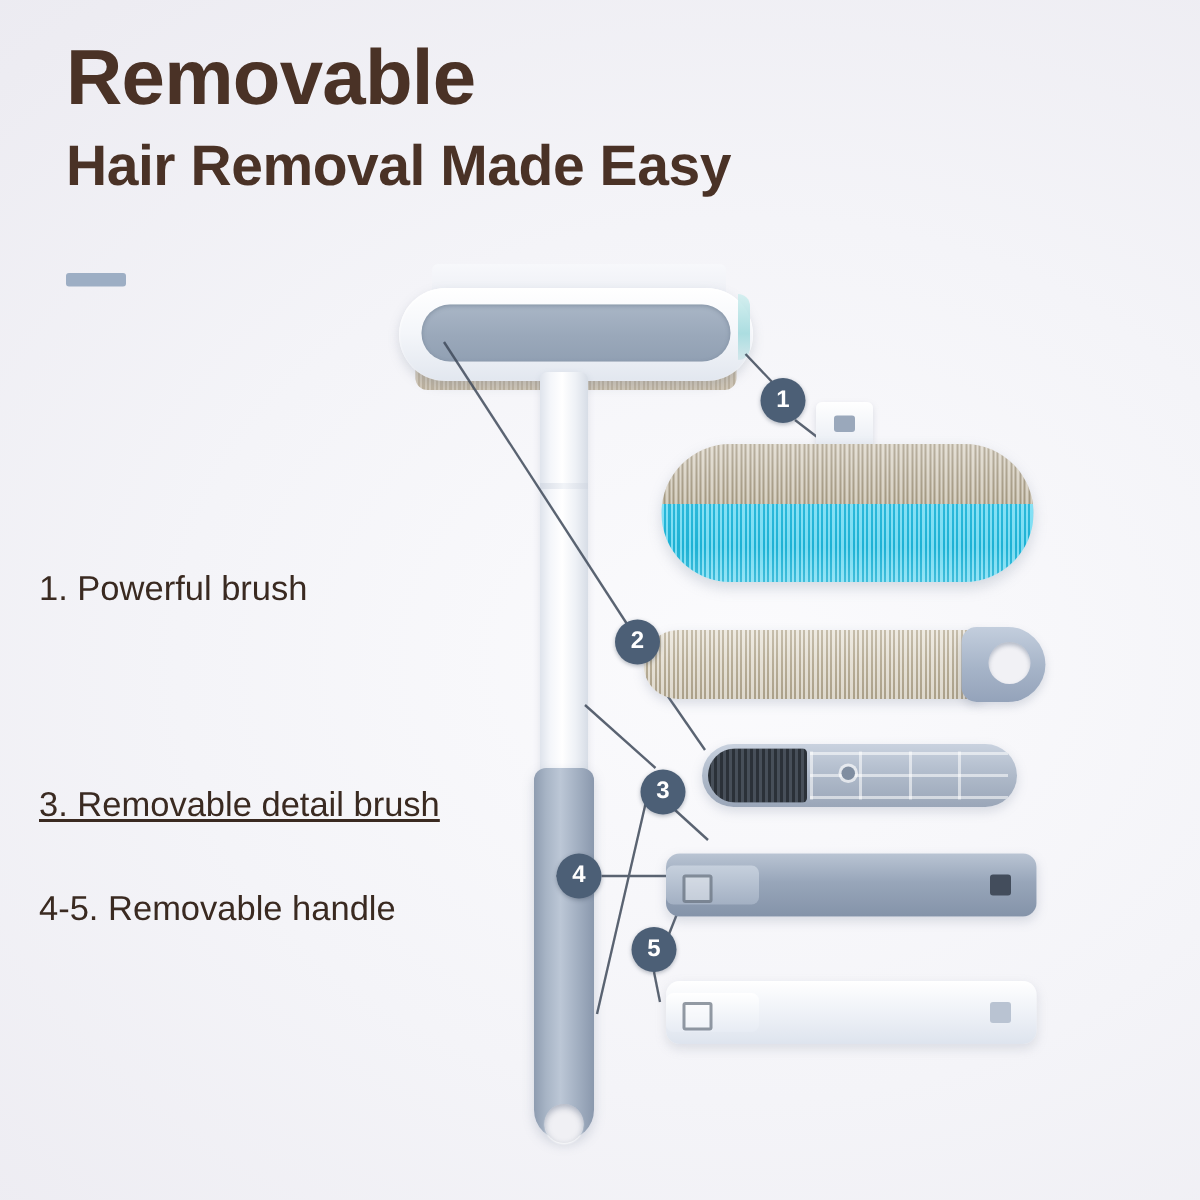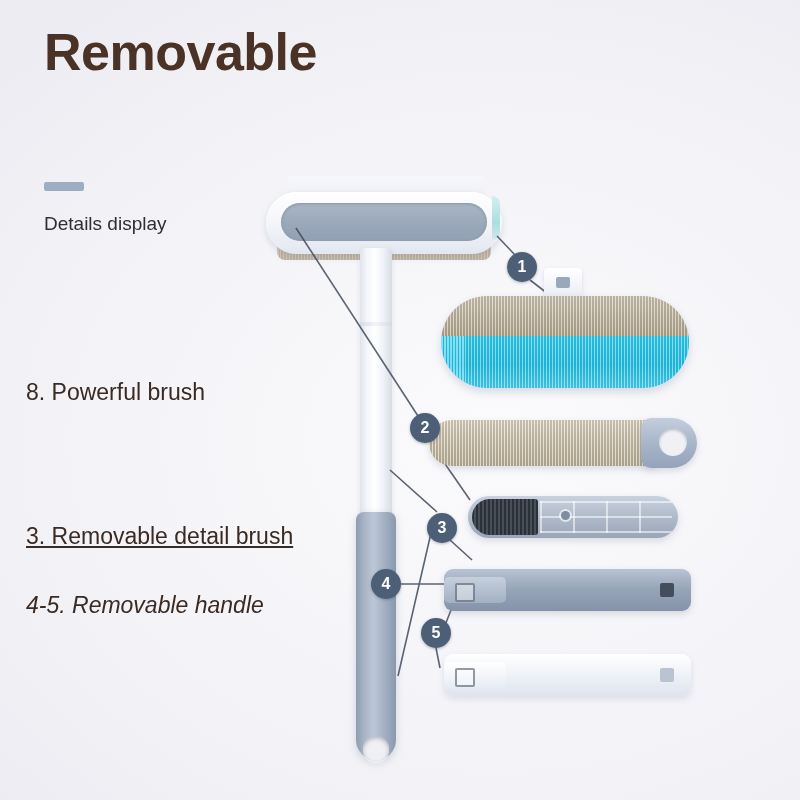--- a/index.html
+++ b/index.html
@@ -64,21 +64,21 @@
   .feature {
     position: absolute;
     left: 26px;
     font-size: 23px;
     color: #3a2a21;
     white-space: nowrap;
   }
   .f1 { top: 379px; }
   .f2 { top: 451px; }
   .f3 { top: 523px; text-decoration: underline; }
-  .f4 { top: 592px; font-style: italic; }
+  .f4 { top: 592px; }
 
   
   #leaders {
     position: absolute;
     left: 0; top: 0;
     width: 800px; height: 800px;
     pointer-events: none;
   }
 
   
@@ -345,25 +345,25 @@
   }
   .slot-grey  { left: 660px; top: 583px; background: #434d5c; }
   .slot-white { left: 660px; top: 668px; background: #b9c3d2; }
 </style>
 </head>
 <body>
 
 <div id="poster">
 
   <div class="headline">Removable</div>
+  <div class="subhead">Hair Removal Made Easy</div>
 
   <div class="accent-bar"></div>
-  <div class="details-label">Details display</div>
-
-  <div class="feature f1">8. Powerful brush</div>
+
+  <div class="feature f1">1. Powerful brush</div>
   <div class="feature f3">3. Removable detail brush</div>
   <div class="feature f4">4-5. Removable handle</div>
 
   <div id="tool">
     <div class="head-backplate"></div>
     <div class="head-bristle"></div>
     <div class="head-shell"></div>
     <div class="head-panel"></div>
     <div class="head-teal"></div>
     <div class="shaft-upper"></div>

